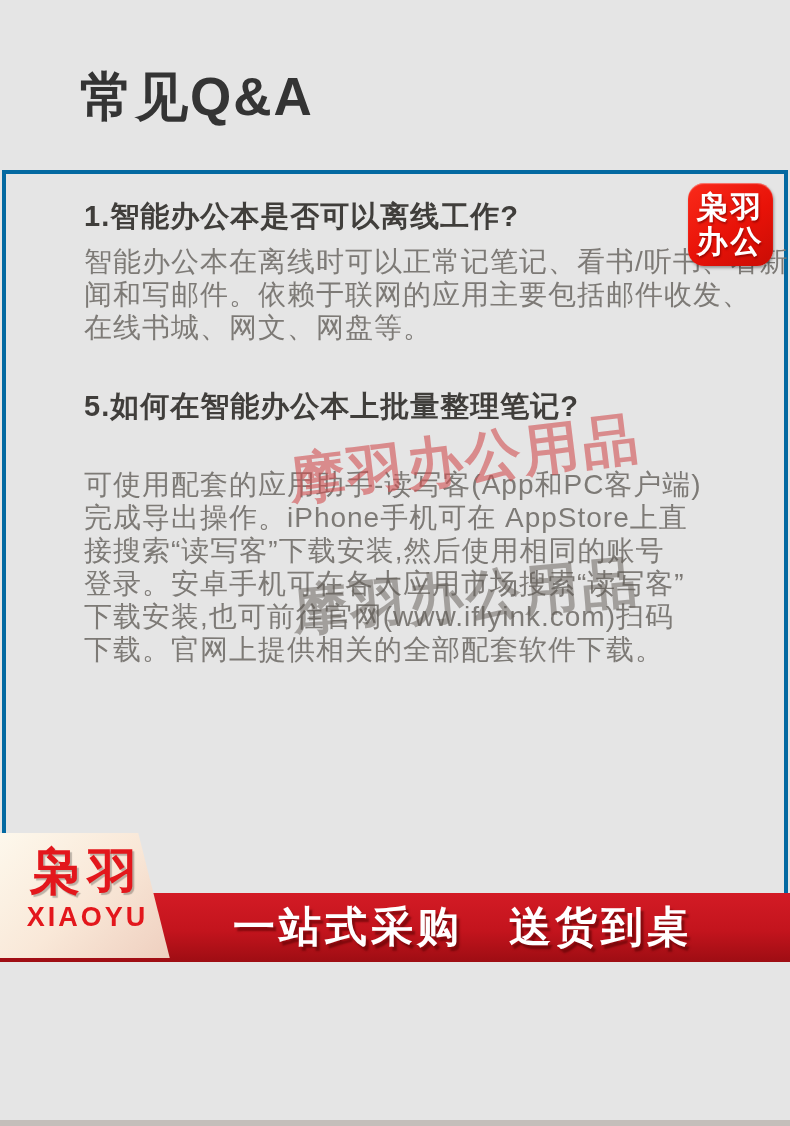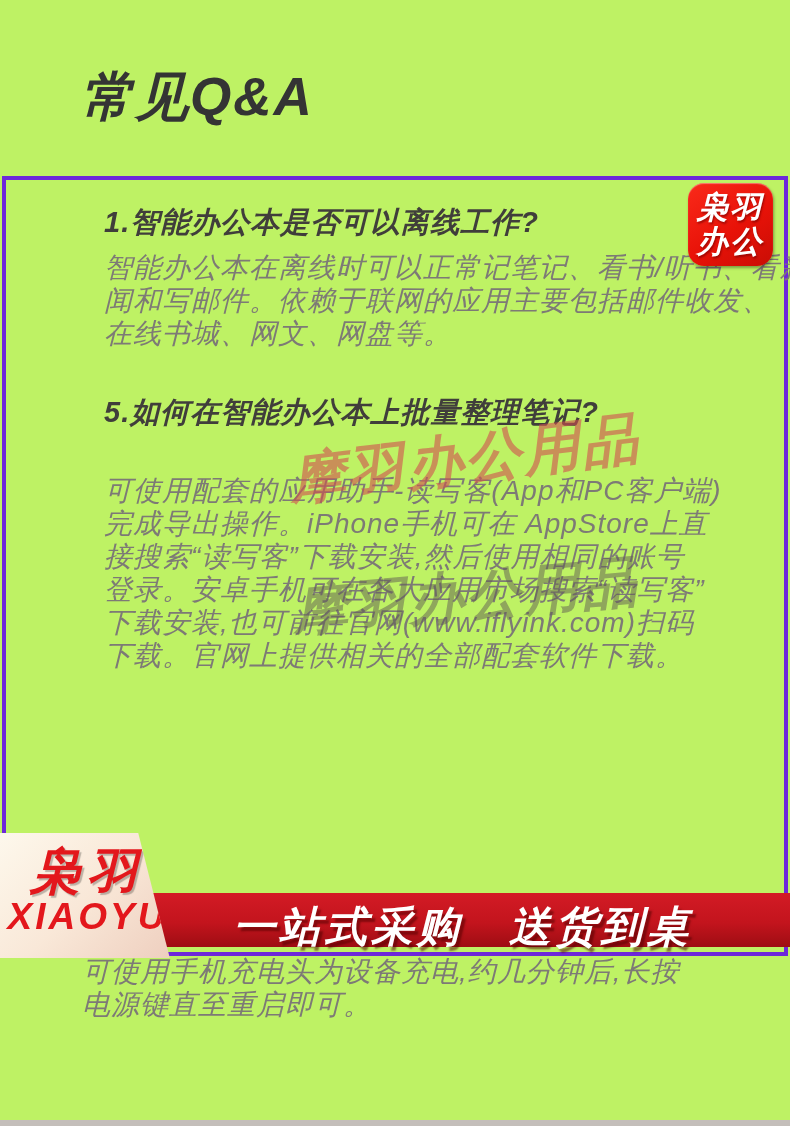--- a/index.html
+++ b/index.html
@@ -1,31 +1,29 @@
 <!DOCTYPE html>
 <html><head>
 <meta charset="utf-8">
 <style>
   * { margin:0; padding:0; box-sizing:border-box; }
   body { font-family:"Liberation Sans", sans-serif; }
   .page {
     position:relative; width:790px; height:1126px;
-    background:#bef264; overflow:hidden;
+    background:#e5e5e5; overflow:hidden;
     font-family:"Liberation Sans", sans-serif;
-    font-style:italic;
   }
   .page-title {
     position:absolute; left:80px; top:62px;
     font-size:53px; font-weight:bold; color:#343434; letter-spacing:2px;
     white-space:pre;
   }
   .qa-box {
-    position:absolute; left:2px; top:176px; width:786px; height:780px;
-    border:4px solid #6d28d9;
-    padding-left:20px;
+    position:absolute; left:2px; top:170px; width:786px; height:780px;
+    border:4px solid #0369a1;
   }
   .qa-content { padding:24px 30px 0 78px; }
   .qa-block { margin-bottom:44px; }
   .qa-question {
     font-size:29px; font-weight:600; color:#403e3b;
     line-height:36px; letter-spacing:1px; white-space:pre; margin-bottom:11px;
   }
   .qa-answer {
     font-size:28px; color:#7d7a76; line-height:33px;
     letter-spacing:1px; white-space:pre;
@@ -48,21 +46,21 @@
     border-radius:16px;
     box-shadow:1px 2px 3px rgba(0,0,0,0.35), inset 0 1px 1px rgba(255,255,255,0.4);
     display:flex; flex-direction:column; align-items:center; justify-content:center;
   }
   .corner-badge .cb-line {
     color:#ffffff; font-weight:bold; font-size:31px; line-height:34px;
     letter-spacing:3px; text-shadow:1px 2px 2px rgba(120,0,0,0.6);
     font-family:"Liberation Serif", serif;
   }
   .bottom-banner {
-    position:absolute; left:0; top:893px; width:790px; height:54px;
+    position:absolute; left:0; top:893px; width:790px; height:69px;
     background:linear-gradient(180deg,#d31b25 0%, #c3141d 55%, #9e0d13 100%);
     z-index:3;
   }
   .banner-text {
     position:absolute; left:233px; top:6px;
     font-size:42px; font-weight:bold; color:#ffffff; letter-spacing:4px;
     white-space:pre; text-shadow:3px 4px 2px rgba(80,0,0,0.55);
   }
   .logo-badge {
     position:absolute; left:0; top:833px; width:175px; height:125px;
@@ -70,21 +68,21 @@
     clip-path:polygon(0 0, 79% 0, 97% 100%, 0 100%);
     z-index:4; text-align:center;
   }
   .logo-badge .lb-name {
     margin-top:10px; font-size:50px; font-weight:bold; color:#e3171c;
     letter-spacing:8px; line-height:58px; white-space:pre;
     font-family:"Liberation Serif", serif;
     text-shadow:2px 2px 1px rgba(0,0,0,0.25);
   }
   .logo-badge .lb-latin {
-    font-size:37px; font-weight:bold; color:#e3171c;
+    font-size:27px; font-weight:bold; color:#e3171c;
     letter-spacing:3px; line-height:32px; white-space:pre;
   }
   .footer-fragment {
     position:absolute; left:82px; top:955px;
     font-size:28px; color:#7d7a76; line-height:33px;
     letter-spacing:1px; white-space:pre; z-index:2;
   }
   .bottom-strip {
     position:absolute; left:0; top:1120px; width:790px; height:6px;
     background:#c4beba;
@@ -124,22 +122,20 @@
   </div>
 
   <div class="watermark watermark-red">摩羽办公用品</div>
   <div class="watermark watermark-gray">摩羽办公用品</div>
 
   <div class="corner-badge">
     <div class="cb-line">枭羽</div>
     <div class="cb-line">办公</div>
   </div>
 
-  <div class="footer-fragment">可使用手机充电头为设备充电,约几分钟后,长按
-电源键直至重启即可。</div>
 
   <div class="bottom-banner">
     <div class="banner-text">一站式采购　送货到桌</div>
   </div>
 
   <div class="logo-badge">
     <div class="lb-name">枭羽</div>
     <div class="lb-latin">XIAOYU</div>
   </div>
 

